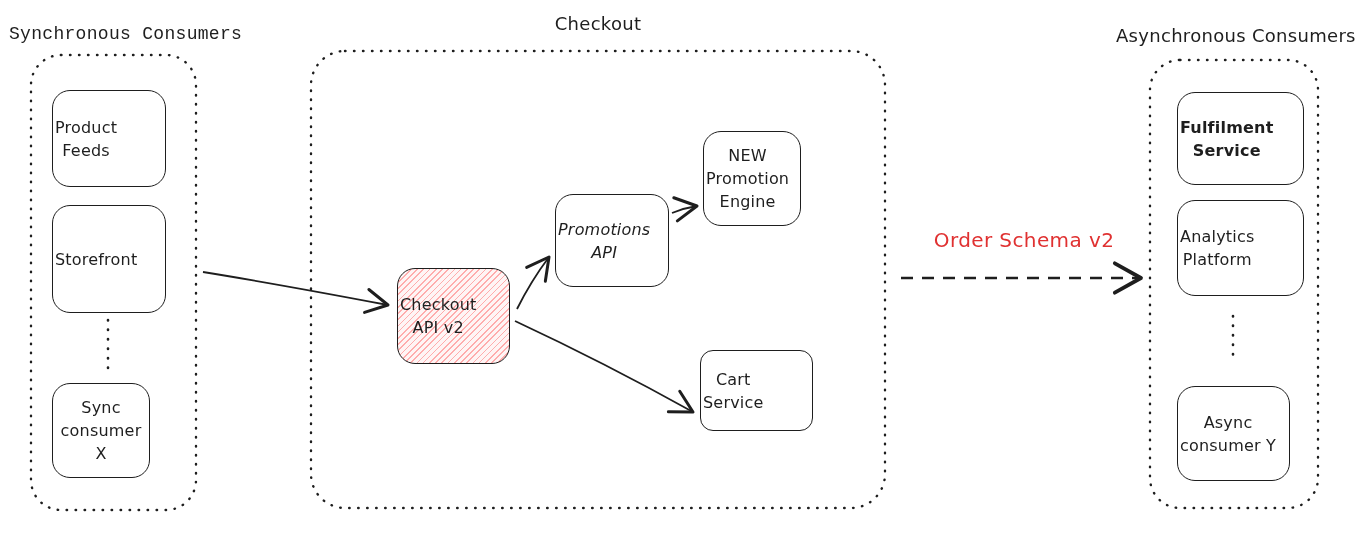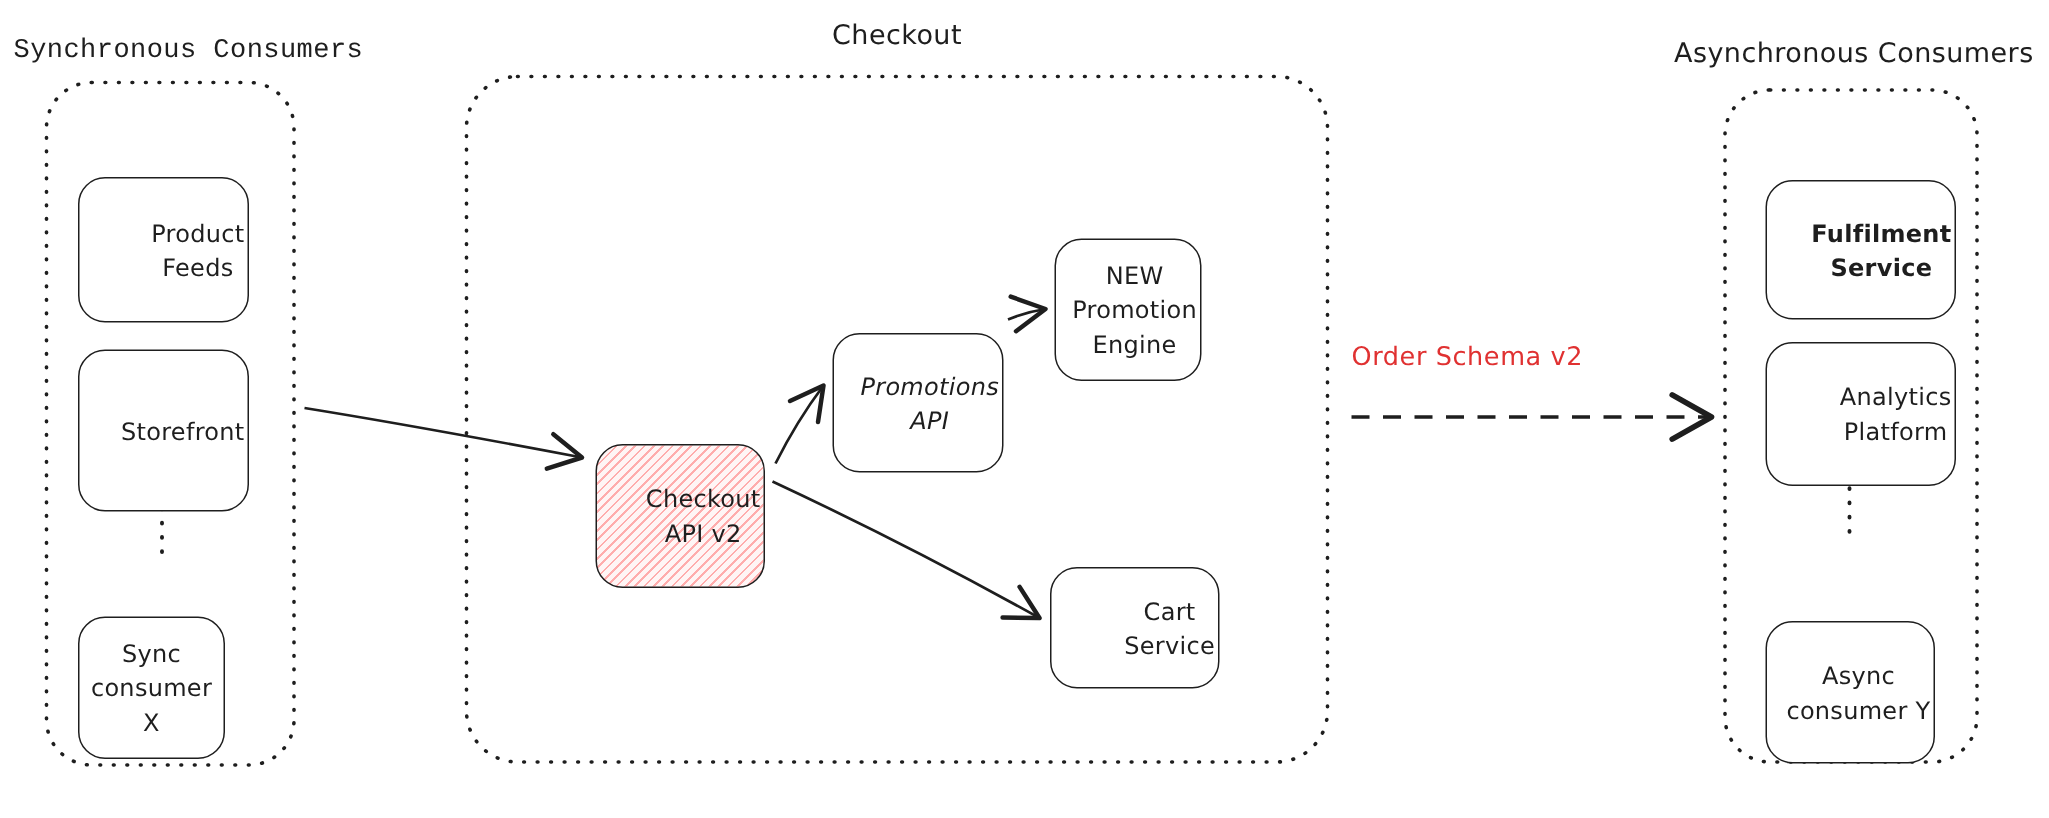--- a/index.html
+++ b/index.html
@@ -30,23 +30,22 @@
     color: #1e1e1e;
     white-space: nowrap;
   }
   .node {
     position: absolute;
     border: 1.7px solid #1e1e1e;
     border-radius: 18px;
     background: #ffffff;
     display: flex;
     align-items: center;
-    justify-content: flex-end;
+    justify-content: flex-start;
     box-sizing: border-box;
-    margin-top: 28px;
   }
   .node-label {
     font-size: 16px;
     line-height: 23px;
     text-align: center;
     white-space: pre-line;
     letter-spacing: 0.2px;
     color: #1e1e1e;
     padding: 2px;
   }
@@ -54,21 +53,22 @@
     background:
       repeating-linear-gradient(135deg,
         rgba(255,160,160,0.85) 0px,
         rgba(255,160,160,0.85) 1.2px,
         rgba(255,255,255,0) 1.2px,
         rgba(255,255,255,0) 4.4px);
     background-color: #fff5f5;
   }
   .edge-label {
     position: absolute;
-    font-size: 17px;
+    text-align: center;
+    font-size: 20px;
     letter-spacing: 0.4px;
     color: #e03131;
     white-space: nowrap;
   }
 </style>
 </head>
 <body>
 
 <div class="canvas">
 
@@ -118,21 +118,21 @@
   </div>
   <div class="node" style="left:555px; top:194px; width:114px; height:93px;font-style:italic;">
     <span class="node-label">Promotions
 API</span>
   </div>
   <div class="node" style="left:703px; top:131px; width:98px; height:95px;">
     <span class="node-label">NEW
 Promotion
 Engine</span>
   </div>
-  <div class="node" style="left:700px; top:350px; width:113px; height:81px;">
+  <div class="node" style="left:700px; top:350px; width:113px; height:81px;border-radius:13px;">
     <span class="node-label">Cart
 Service</span>
   </div>
 
   <div class="node" style="left:1177px; top:92px; width:127px; height:93px;font-weight:bold;">
     <span class="node-label">Fulfilment
 Service</span>
   </div>
   <div class="node" style="left:1177px; top:200px; width:127px; height:96px;">
     <span class="node-label">Analytics

